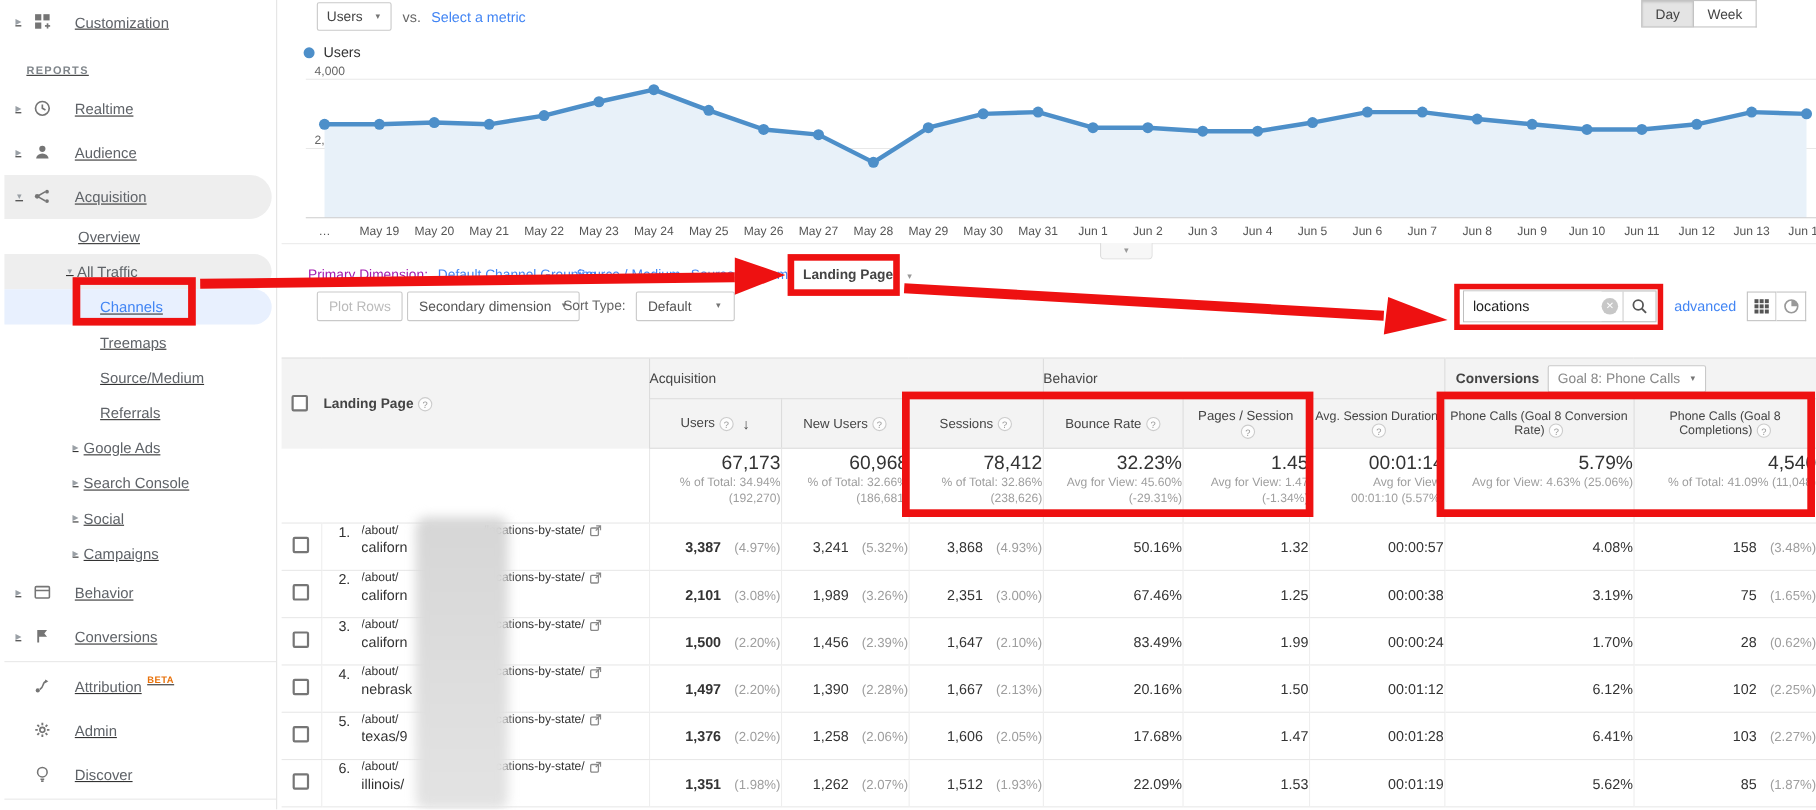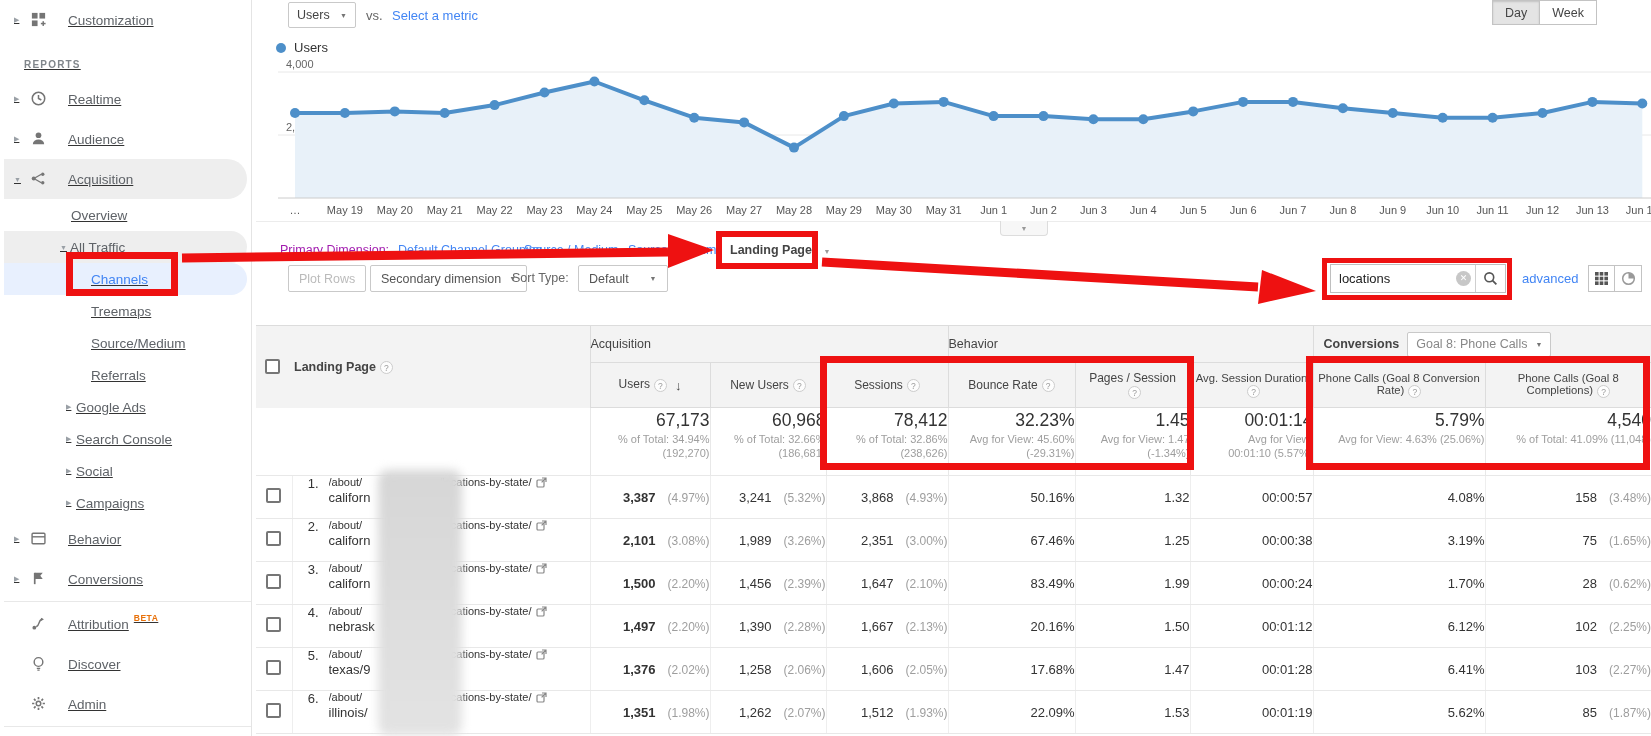--- a/index.html
+++ b/index.html
@@ -207,35 +207,35 @@
       <span class="sicon"><svg width="17" height="17" viewBox="0 0 18 18" fill="none">
           <circle cx="4.6" cy="13.4" r="2" fill="#757575"></circle>
           <path d="M6.6 12.4 C11 10.5 8.5 4.6 13.2 4.6" stroke="#757575" stroke-width="1.6"></path>
           <path d="M11.6 2.8 14.8 4.6 11.6 6.4" fill="#757575"></path>
         </svg></span>
       <span class="lbl">Attribution</span>
       <span class="beta">BETA</span>
     </div>
     <div class="side-item lvl0">
       <span class="caret"></span>
-      <span class="sicon"><svg width="17" height="17" viewBox="0 0 18 18" fill="none" stroke="#757575" stroke-width="1.5">
-          <circle cx="9" cy="7.4" r="4.6"></circle>
-          <path d="M7.2 14.2h3.6 M7.8 16h2.4"></path>
-        </svg></span>
-      <span class="lbl">Discover</span>
-    </div>
-    <div class="side-item lvl0">
-      <span class="caret"></span>
       <span class="sicon"><svg width="17" height="17" viewBox="0 0 18 18" fill="#757575">
           <circle cx="9" cy="9" r="2.4" fill="none" stroke="#757575" stroke-width="1.6"></circle>
           <g stroke="#757575" stroke-width="1.8">
             <path d="M9 2.2v2.4M9 13.4v2.4M2.2 9h2.4M13.4 9h2.4M4.2 4.2l1.7 1.7M12.1 12.1l1.7 1.7M13.8 4.2l-1.7 1.7M5.9 12.1l-1.7 1.7"></path>
           </g>
         </svg></span>
       <span class="lbl">Admin</span>
+    </div>
+    <div class="side-item lvl0">
+      <span class="caret"></span>
+      <span class="sicon"><svg width="17" height="17" viewBox="0 0 18 18" fill="none" stroke="#757575" stroke-width="1.5">
+          <circle cx="9" cy="7.4" r="4.6"></circle>
+          <path d="M7.2 14.2h3.6 M7.8 16h2.4"></path>
+        </svg></span>
+      <span class="lbl">Discover</span>
     </div>
     <div class="side-divider"></div>
   </div>
 <div class="red-box" style="left:66px;top:252px;width:112px;height:44px;border-width:7px;"></div>
 
 <div class="dd-box" style="left:288px;top:2px;width:68px;">
   <span>Users</span>
   <span class="dd-caret">▼</span>
 </div>
 <span class="static-label" style="left:366px;top:8px;">vs.</span>

